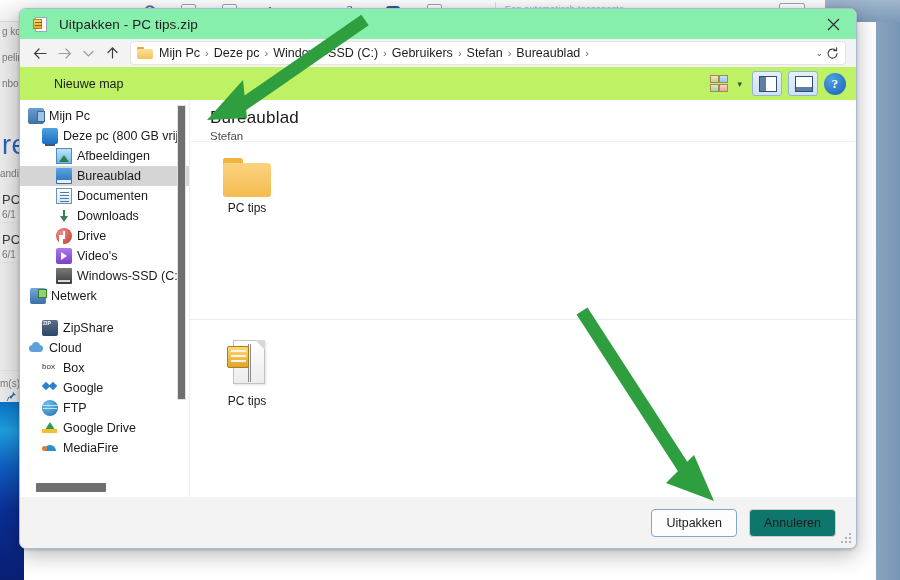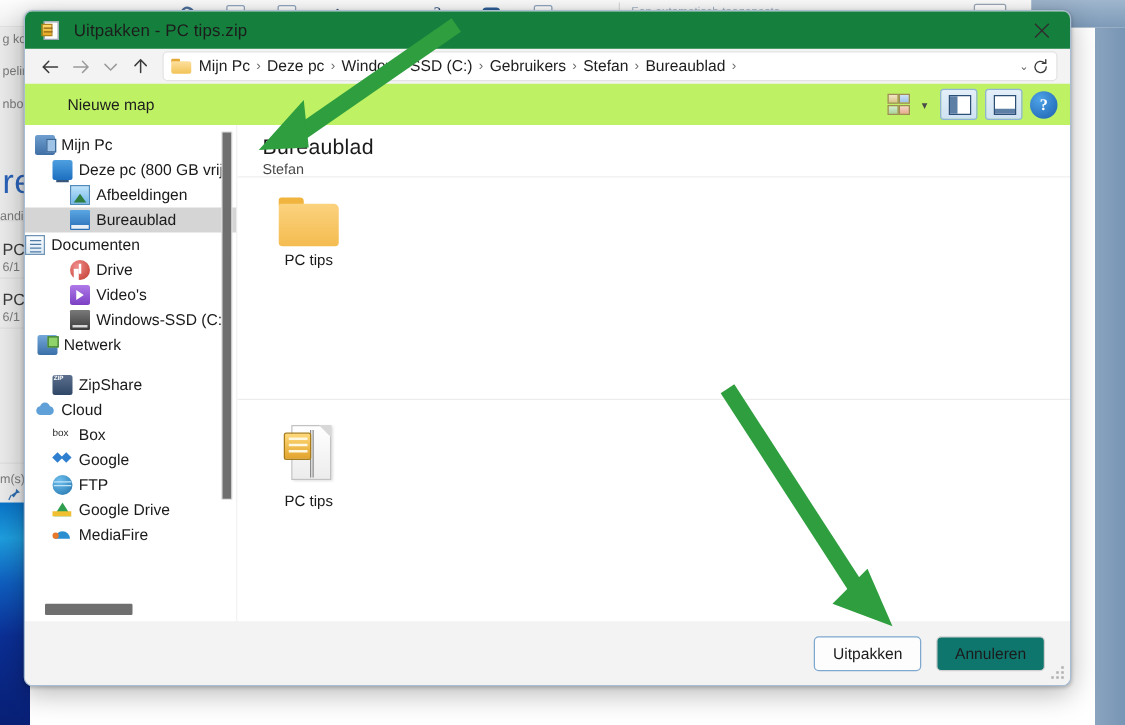--- a/index.html
+++ b/index.html
@@ -111,21 +111,21 @@
     position: absolute; left: 19px; top: 8px; width: 838px; height: 541px;
     background: #f3f3f3;
     border: 1px solid #a9bdd2;
     border-radius: 7px;
     box-shadow: 0 6px 22px rgba(0,0,0,.28), 0 1px 3px rgba(0,0,0,.2);
     overflow: hidden;
   }
 
   .titlebar {
     position: relative; height: 30px;
-    background: #15803d;
+    background: #86efac;
     display: flex; align-items: center;
   }
   .title-ico {
     margin-left: 13px; width: 17px; height: 17px; position: relative; flex: none;
   }
   .title-ico .pg {
     position: absolute; left: 2px; top: 1px; width: 12px; height: 15px;
     background: #fdfdfd; border: 1px solid #9aa6b4;
   }
   .title-ico .zp {
@@ -532,23 +532,27 @@
             <span>Deze pc (800 GB vrij</span>
           </div>
           <div class="titem" style="padding-left: 36px;">
             <span class="ti-ico ic-pics"></span>
             <span>Afbeeldingen</span>
           </div>
           <div class="titem sel" style="padding-left: 36px;">
             <span class="ti-ico ic-desk"></span>
             <span>Bureaublad</span>
           </div>
-          <div class="titem" style="">
+          <div class="titem" style="padding-left: 36px;">
             <span class="ti-ico ic-doc"></span>
             <span>Documenten</span>
+          </div>
+          <div class="titem" style="padding-left: 36px;">
+            <span class="ti-ico ic-dl"></span>
+            <span>Downloads</span>
           </div>
           <div class="titem" style="padding-left: 36px;">
             <span class="ti-ico ic-music"></span>
             <span>Drive</span>
           </div>
           <div class="titem" style="padding-left: 36px;">
             <span class="ti-ico ic-video"></span>
             <span>Video's</span>
           </div>
           <div class="titem" style="padding-left: 36px;">

